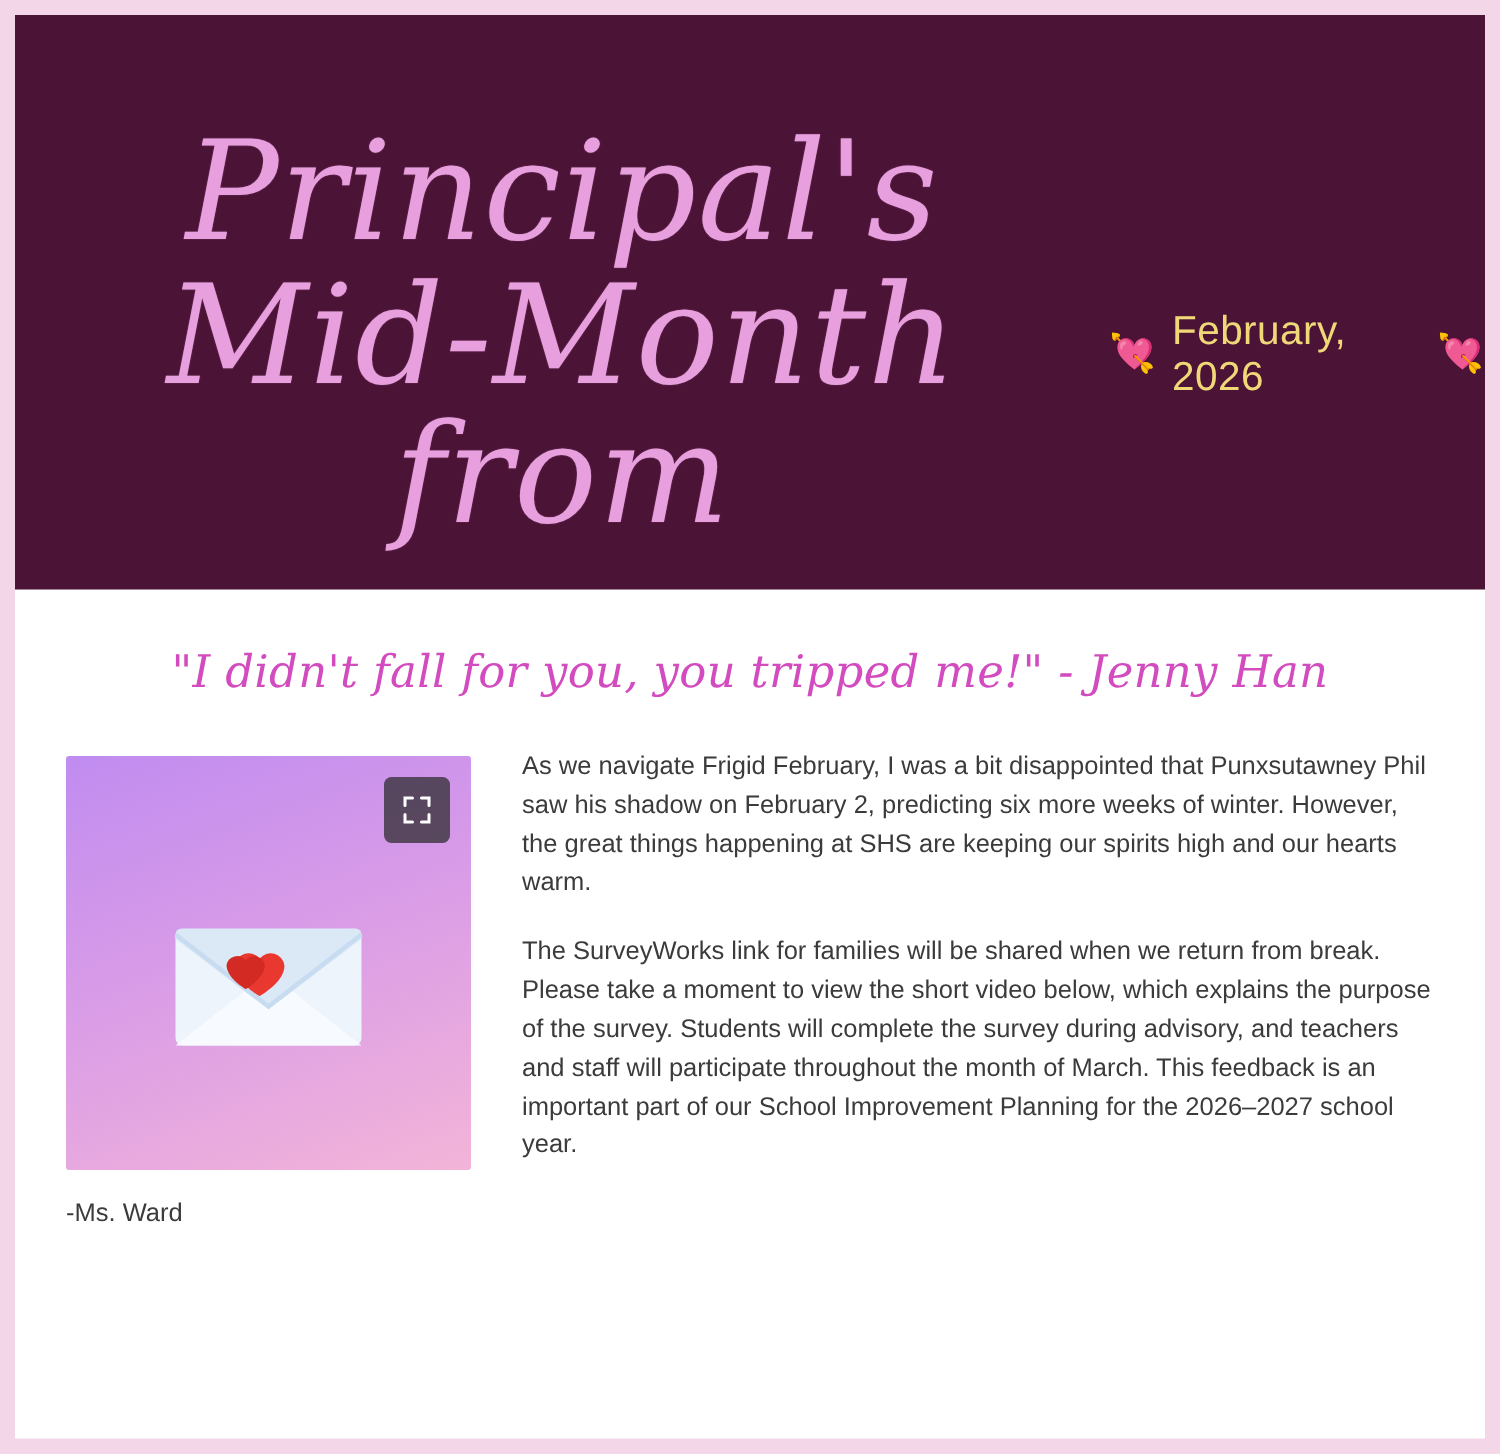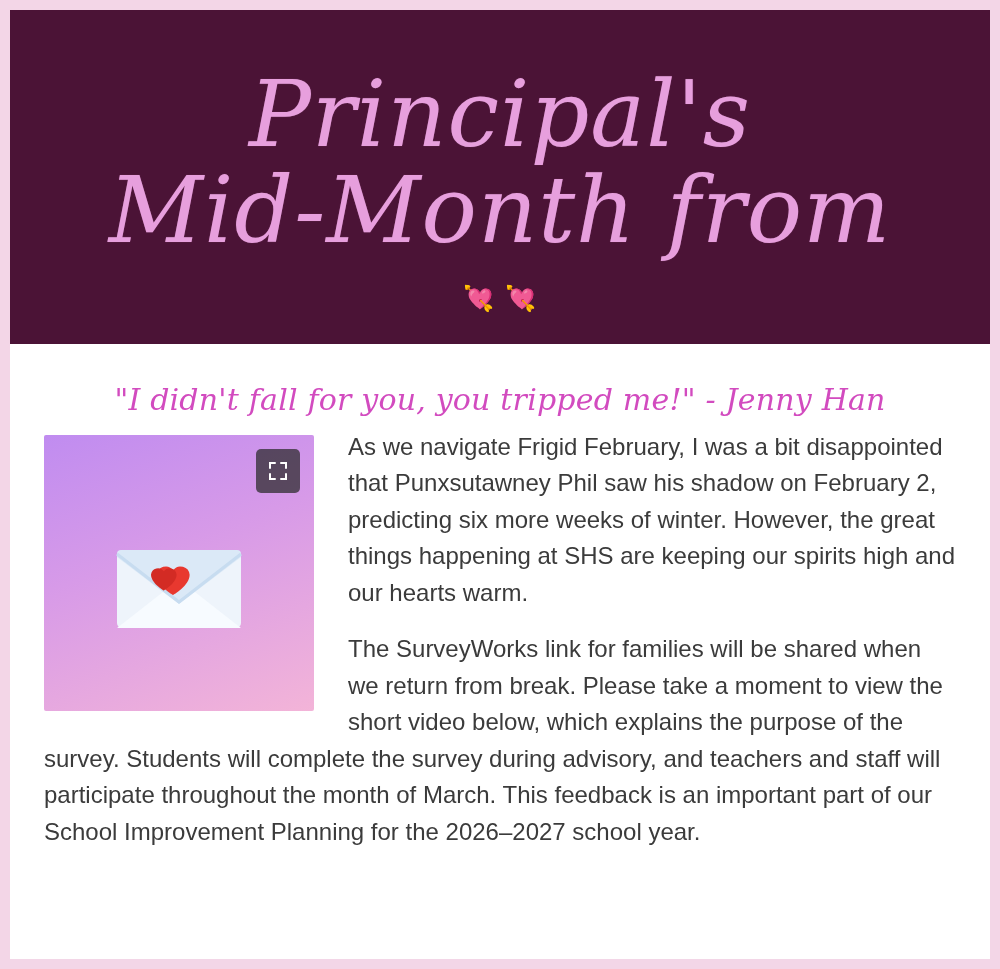--- a/index.html
+++ b/index.html
@@ -24,28 +24,28 @@
     left: 10px;
     top: 10px;
     width: 980px;
     height: 949px;
     background: #ffffff;
     overflow: hidden;
   }
   
   .banner {
     width: 980px;
-    height: 334px;
+    height: 383px;
     background: #4b1336;
     display: flex;
-    flex-direction: column;
+    flex-direction: row;
     align-items: center;
     justify-content: flex-start;
     box-sizing: border-box;
-    padding-top: 58px;
+    padding-top: 42px;
   }
   .banner-title {
     font-family: "DejaVu Serif", serif;
     font-style: italic;
     color: #e79fdd;
     font-size: 92px;
     line-height: 1.02;
     text-align: center;
     font-weight: normal;
     letter-spacing: 1px;
@@ -75,23 +75,23 @@
     margin-top: 38px;
     text-align: center;
     font-family: "DejaVu Serif", serif;
     font-style: italic;
     color: #d24bbf;
     font-size: 30px;
     letter-spacing: 0.2px;
     white-space: nowrap;
   }
   .content {
-    margin-top: 12px;
+    margin-top: 32px;
     color: #3b3b3b;
-    font-size: 24px;
+    font-size: 17px;
     line-height: 1.52;
   }
   .figure {
     float: left;
     width: 270px;
     height: 276px;
     margin: 6px 34px 10px 0;
     position: relative;
     background: linear-gradient(160deg, #c08cf0 0%, #d79ae8 42%, #f3b4d8 100%);
     border-radius: 2px;
@@ -127,20 +127,21 @@
 <div class="page">
   <div class="sheet">
 
     <div class="banner">
       <div class="banner-title">
         <span class="line1">Principal's</span>
         <span class="line2">Mid-Month from</span>
       </div>
       <div class="banner-sub">
         <span class="heart">💘</span>
+        <span>February, 2026</span>
         <span class="heart">💘</span>
       </div>
     </div>
 
     <div class="body-area">
       <div class="quote">"I didn't fall for you, you tripped me!" - Jenny Han</div>
 
       <div class="content">
 
         <div class="figure">
@@ -160,17 +161,18 @@
             <path d="M4 86 L50 50 L66 62 L82 50 L128 86 Z" fill="#f7fbff"></path>
             <path d="M4 12 L66 60 L128 12" fill="none" stroke="#c7dcf0" stroke-width="3"></path>
             <path d="M56 40 a10 10 0 0 1 18 -5 a10 10 0 0 1 18 5 c0 12 -18 22 -18 22 s-18 -10 -18 -22 z" fill="#e8382f" transform="translate(-8,-4) scale(0.92)"></path>
             <path d="M70 38 a9 9 0 0 1 16 -4 a9 9 0 0 1 16 4 c0 11 -16 20 -16 20 s-16 -9 -16 -20 z" fill="#d32b24" transform="translate(-18,2) scale(0.8)"></path>
             <path d="M10 30 l16 8 l-16 8" fill="none" stroke="#f2c94c" stroke-width="3" stroke-linecap="round" stroke-linejoin="round" opacity="0.0"></path>
           </svg>
         </div>
 
         <p class="para">As we navigate Frigid February, I was a bit disappointed that Punxsutawney Phil saw his shadow on February 2, predicting six more weeks of winter. However, the great things happening at SHS are keeping our spirits high and our hearts warm.</p>
         <p class="para">The SurveyWorks link for families will be shared when we return from break. Please take a moment to view the short video below, which explains the purpose of the survey. Students will complete the survey during advisory, and teachers and staff will participate throughout the month of March. This feedback is an important part of our School Improvement Planning for the 2026–2027 school year.</p>
+        <p class="signature">-Ms. Ward</p>
       </div>
     </div>
 
   </div>
 </div>
 
 </body></html>

